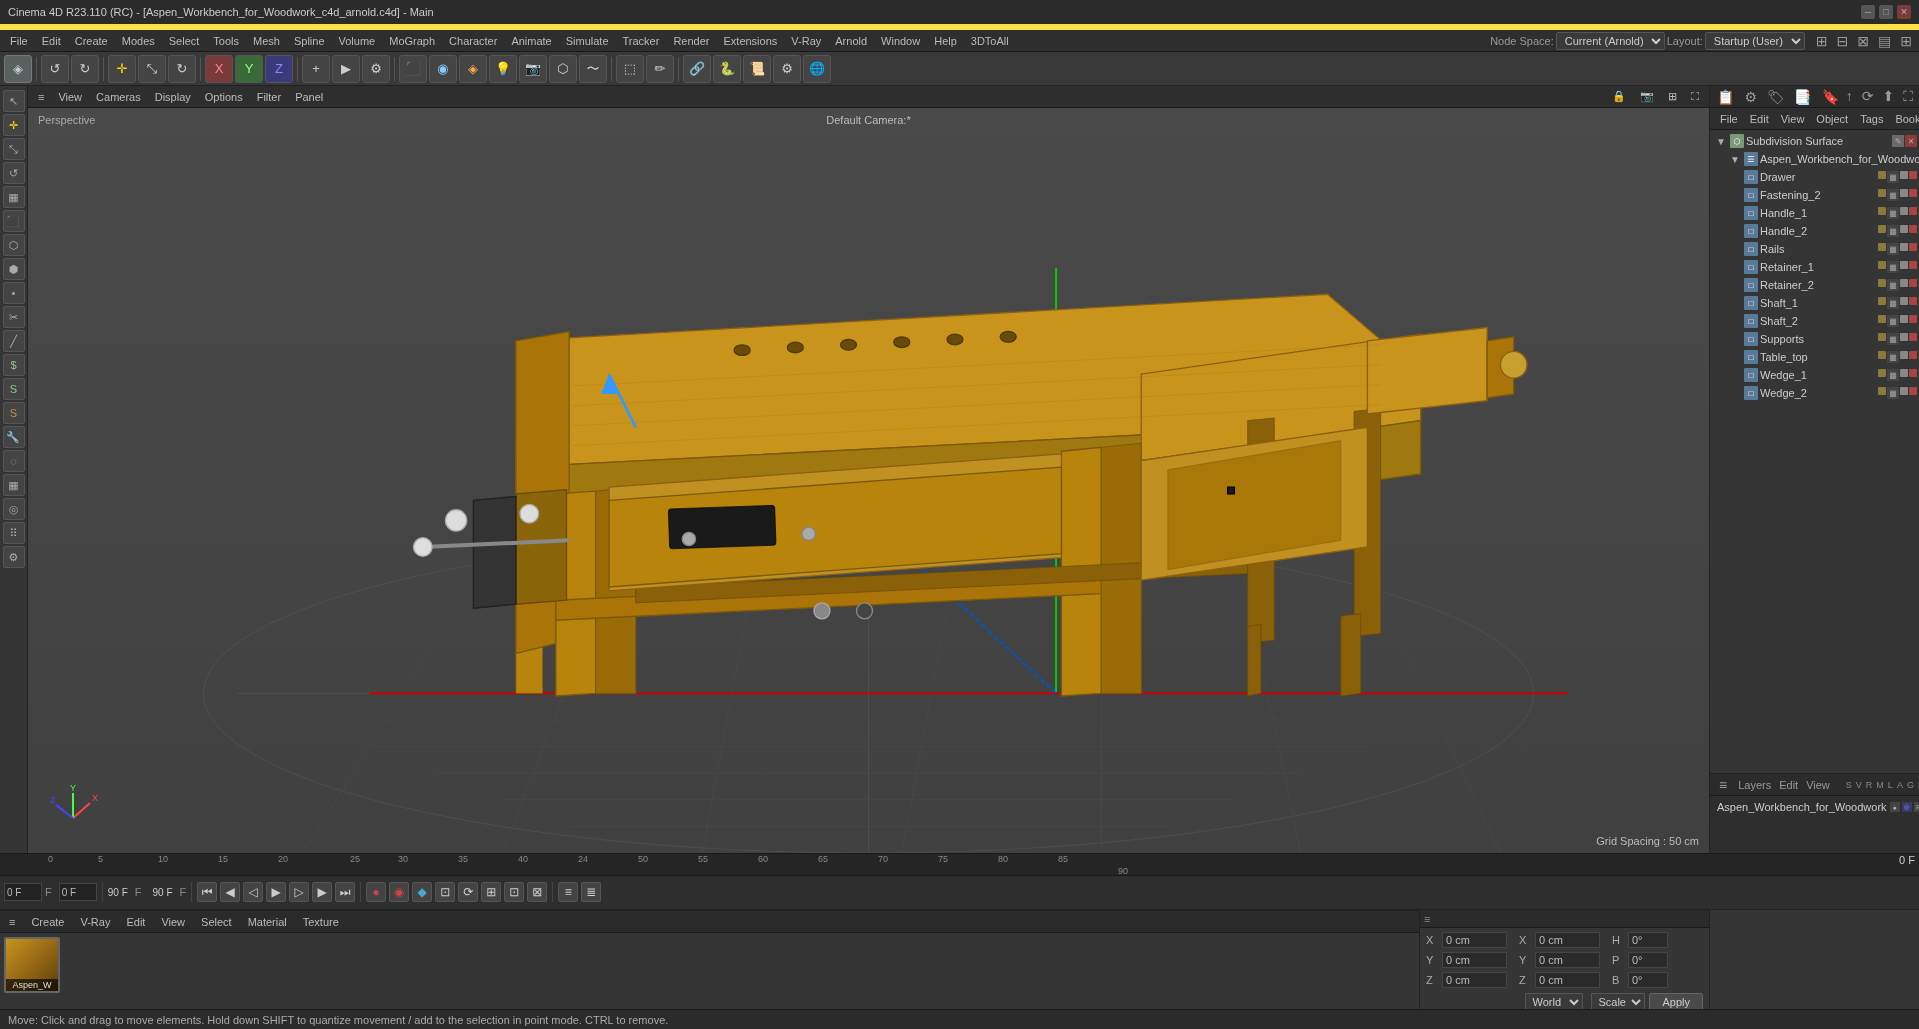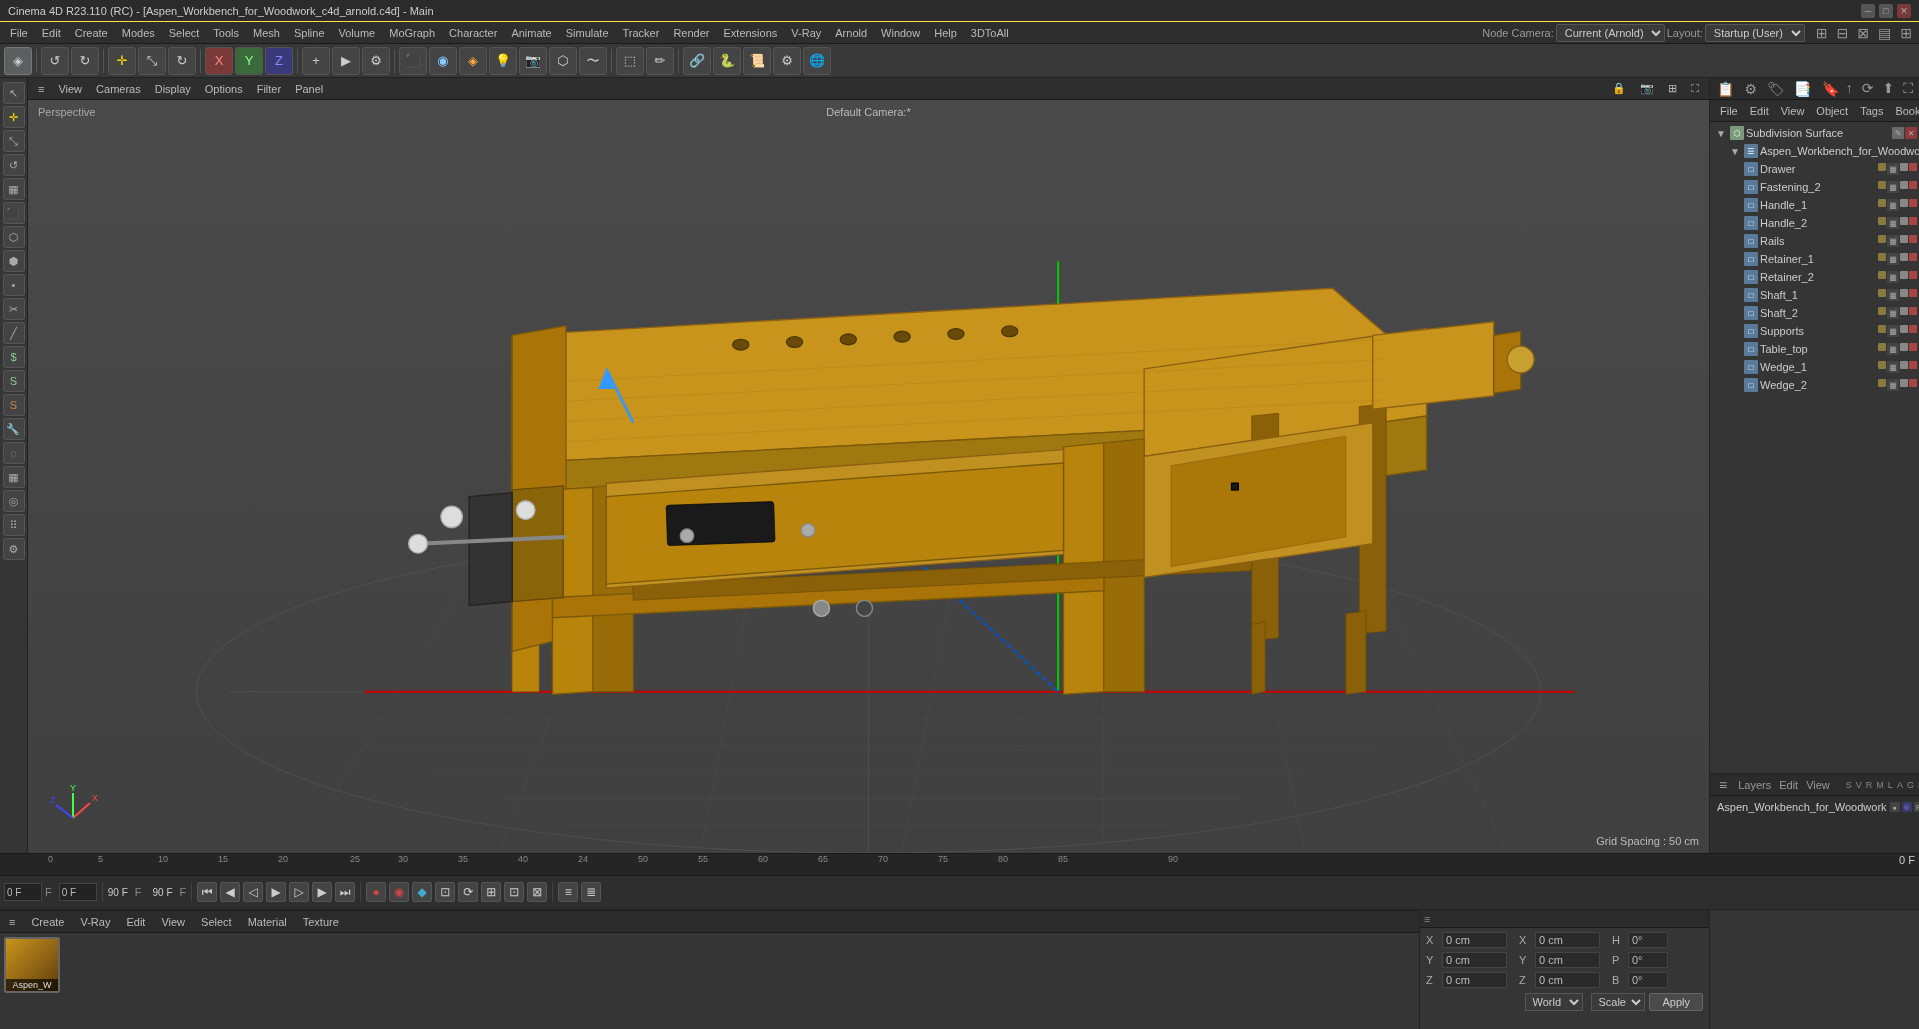--- a/index.html
+++ b/index.html
@@ -1,26 +1,26 @@
 <!DOCTYPE html>
 <html><head>
   <meta charset="utf-8">
   <style>
     * { box-sizing: border-box; margin: 0; padding: 0; }
     body { background: #3a3a3a; color: #ccc; font-family: Arial, sans-serif; font-size: 11px; width: 1919px; height: 1029px; overflow: hidden; }
     
     
     #titlebar {
       background: #2b2b2b;
-      height: 22px;
+      height: 30px;
       display: flex;
       align-items: center;
       justify-content: space-between;
       padding: 0 8px;
-      border-bottom: 1px solid #fde047;
+      border-bottom: 6px solid #fde047;
     }
     #titlebar .win-controls { display: flex; gap: 4px; }
     #titlebar .win-btn { width: 14px; height: 14px; border-radius: 2px; background: #555; cursor: pointer; font-size: 9px; display: flex; align-items: center; justify-content: center; color: #aaa; }
     
     
     #menubar {
       background: #2e2e2e;
       height: 22px;
       display: flex;
       align-items: center;
@@ -397,21 +397,21 @@
     <div class="menu-item">Simulate</div>
     <div class="menu-item">Tracker</div>
     <div class="menu-item">Render</div>
     <div class="menu-item">Extensions</div>
     <div class="menu-item">V-Ray</div>
     <div class="menu-item">Arnold</div>
     <div class="menu-item">Window</div>
     <div class="menu-item">Help</div>
     <div class="menu-item">3DToAll</div>
     <div style="flex:1;"></div>
-    <span class="nodespace-label">Node Camera:</span>
+    <span class="nodespace-label">Node Space:</span>
     <select class="nodespace-dropdown">
       <option>Current (Arnold)</option>
     </select>
     <span class="nodespace-label">Layout:</span>
     <select class="nodespace-dropdown">
       <option>Startup (User)</option>
     </select>
     <div style="display:flex;gap:3px;margin-left:6px;">
       <div class="panel-tab-icon">⊞</div>
       <div class="panel-tab-icon">⊟</div>
@@ -893,21 +893,21 @@
       <span class="ruler-mark" style="left:518px;">40</span>
       <span class="ruler-mark" style="left:578px;">24</span>
       <span class="ruler-mark" style="left:638px;">50</span>
       <span class="ruler-mark" style="left:698px;">55</span>
       <span class="ruler-mark" style="left:758px;">60</span>
       <span class="ruler-mark" style="left:818px;">65</span>
       <span class="ruler-mark" style="left:878px;">70</span>
       <span class="ruler-mark" style="left:938px;">75</span>
       <span class="ruler-mark" style="left:998px;">80</span>
       <span class="ruler-mark" style="left:1058px;">85</span>
-      <span class="ruler-mark" style="left:1168px;">90</span>
+      <span class="ruler-mark" style="left:1118px;margin-top:12px;">90</span>
 
       <span style="position:absolute;right:4px;color:#ccc;font-size:11px;">0 F</span>
     </div>
     <div id="playback-bar">
 
       <input class="play-input" value="0 F" style="width: 38px;">
       <span style="color:#888;">F</span>
       <input class="play-input" value="0 F" style="width: 38px; margin-left: 4px;">
       <div class="play-sep"></div>
 
@@ -997,14 +997,17 @@
             <option>Size</option>
           </select>
           <button class="apply-btn">Apply</button>
         </div>
       </div>
     </div>
 
     <div style="width:210px;background:#353535;border-left:1px solid #222;"></div>
   </div>
 
+  <div id="statusbar">
+    <span id="statusbar-text">Move: Click and drag to move elements. Hold down SHIFT to quantize movement / add to the selection in point mode. CTRL to remove.</span>
+  </div>
 
 </div>
 
 </body></html>

